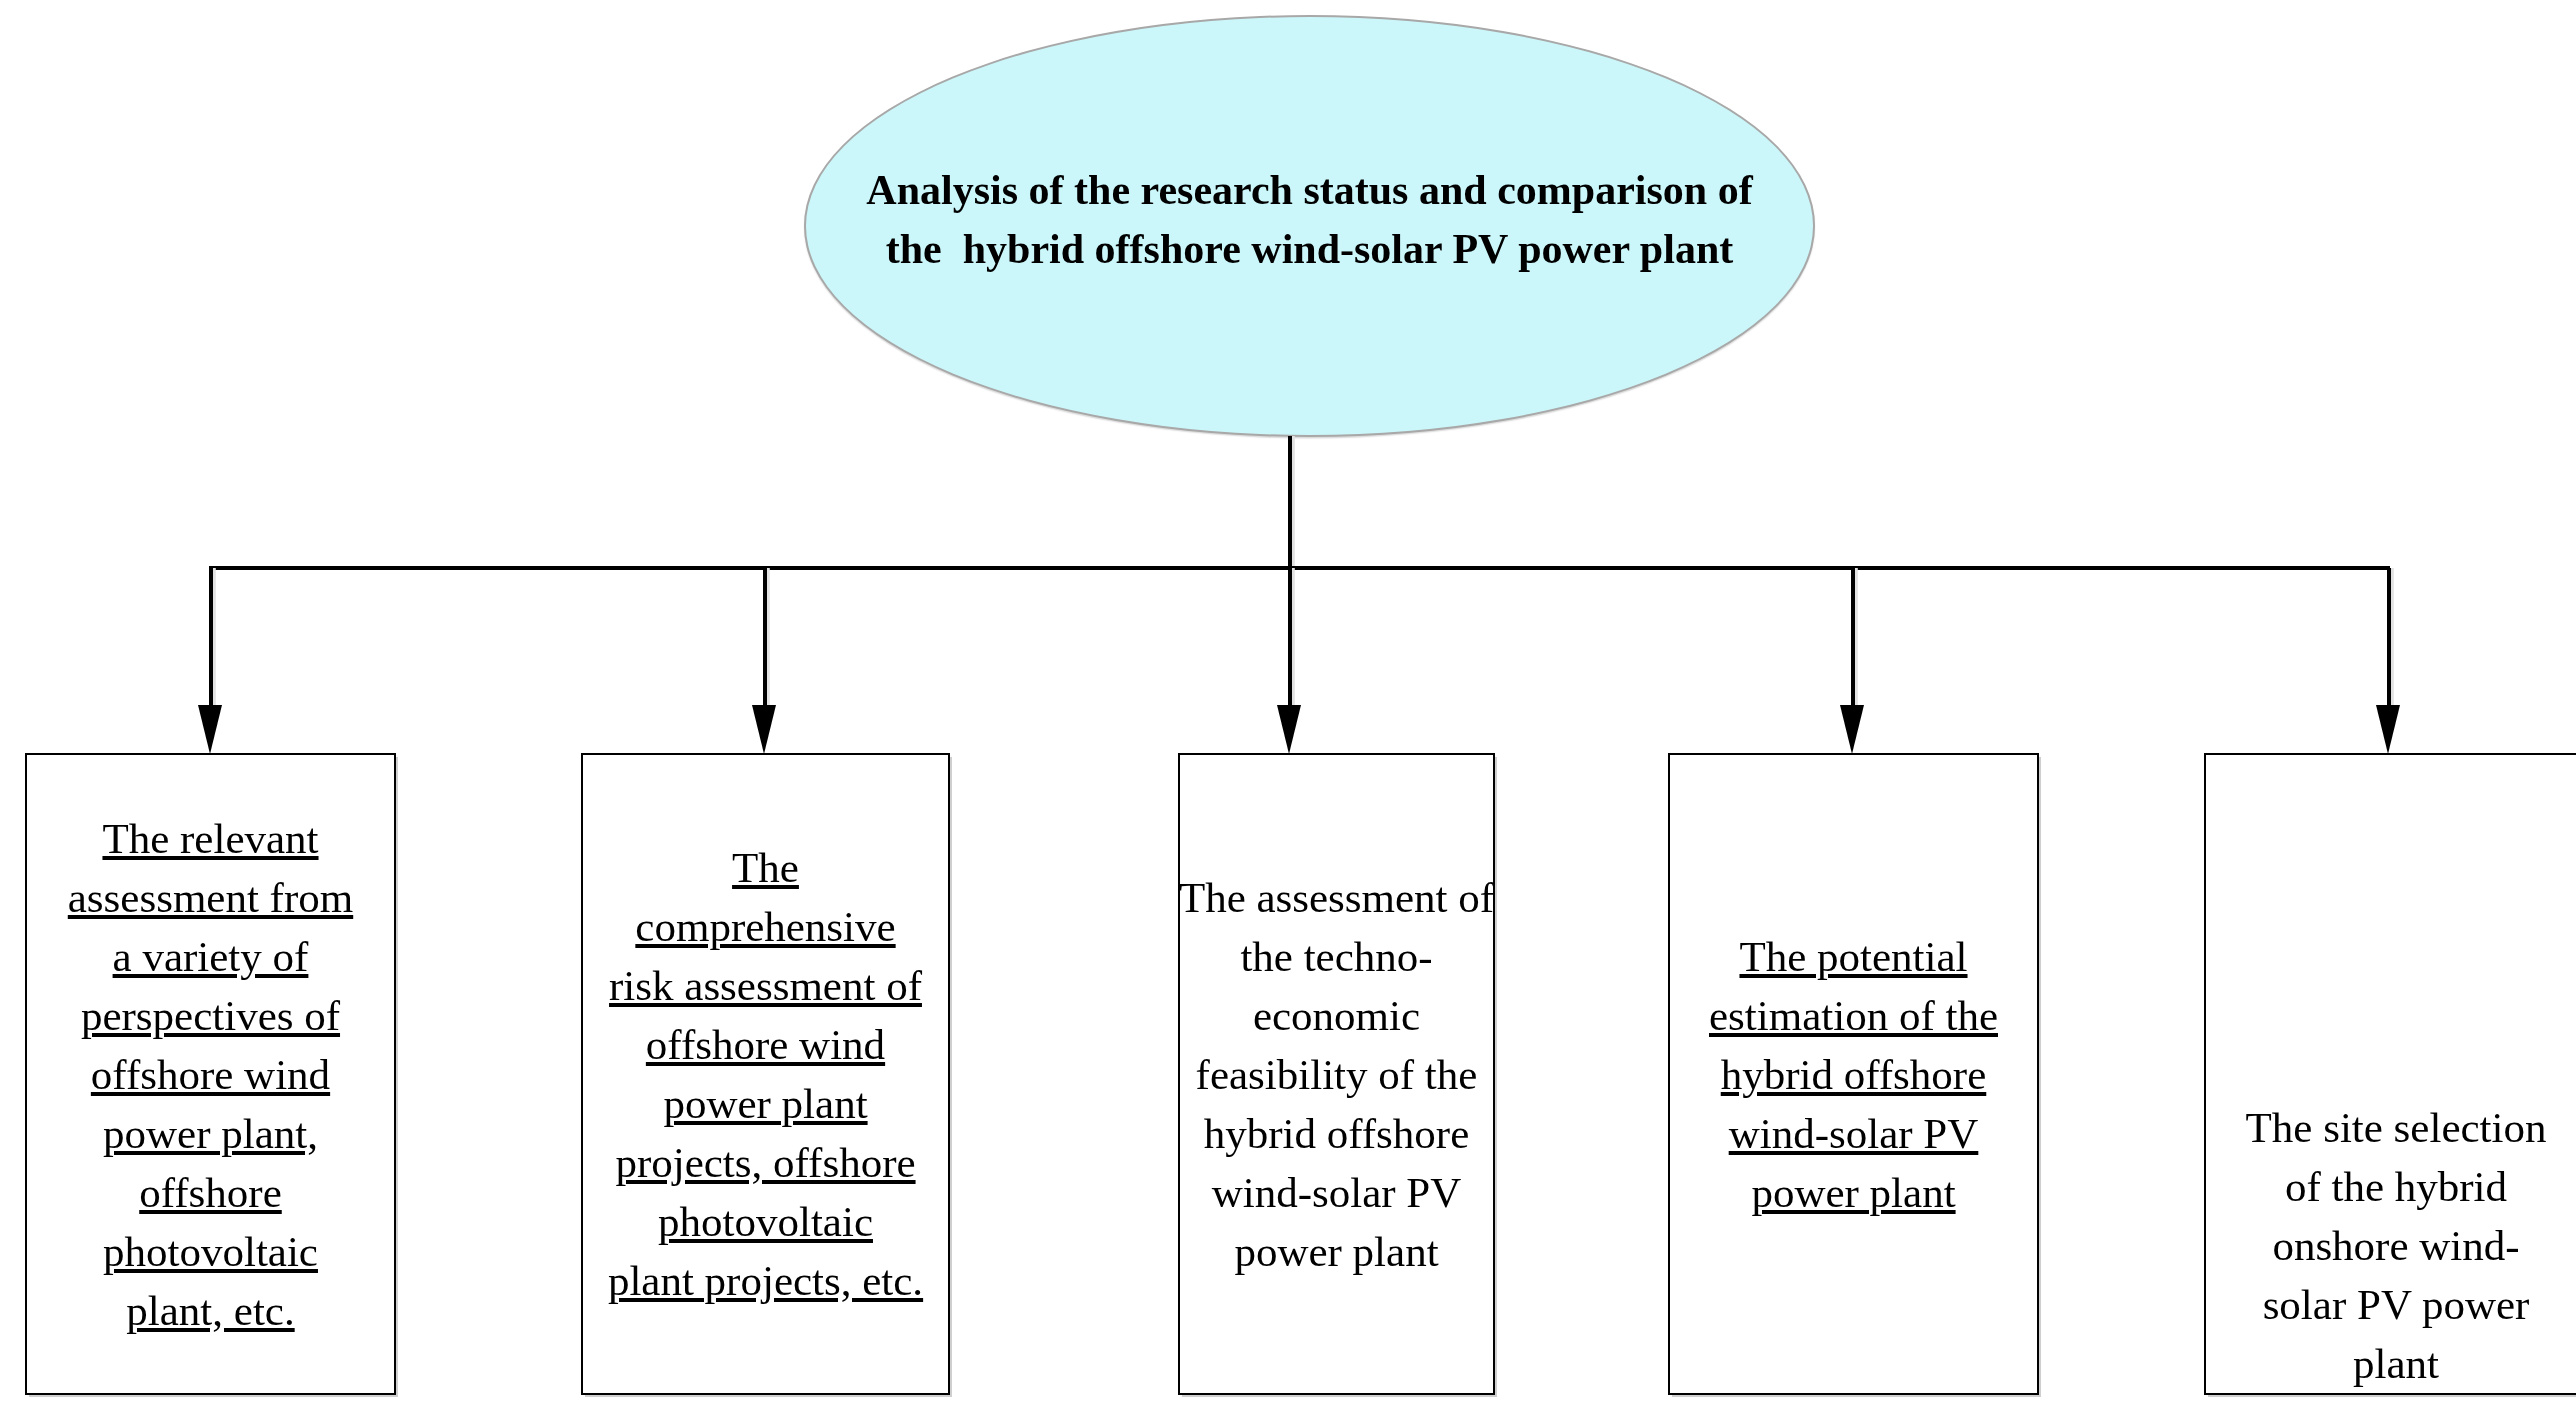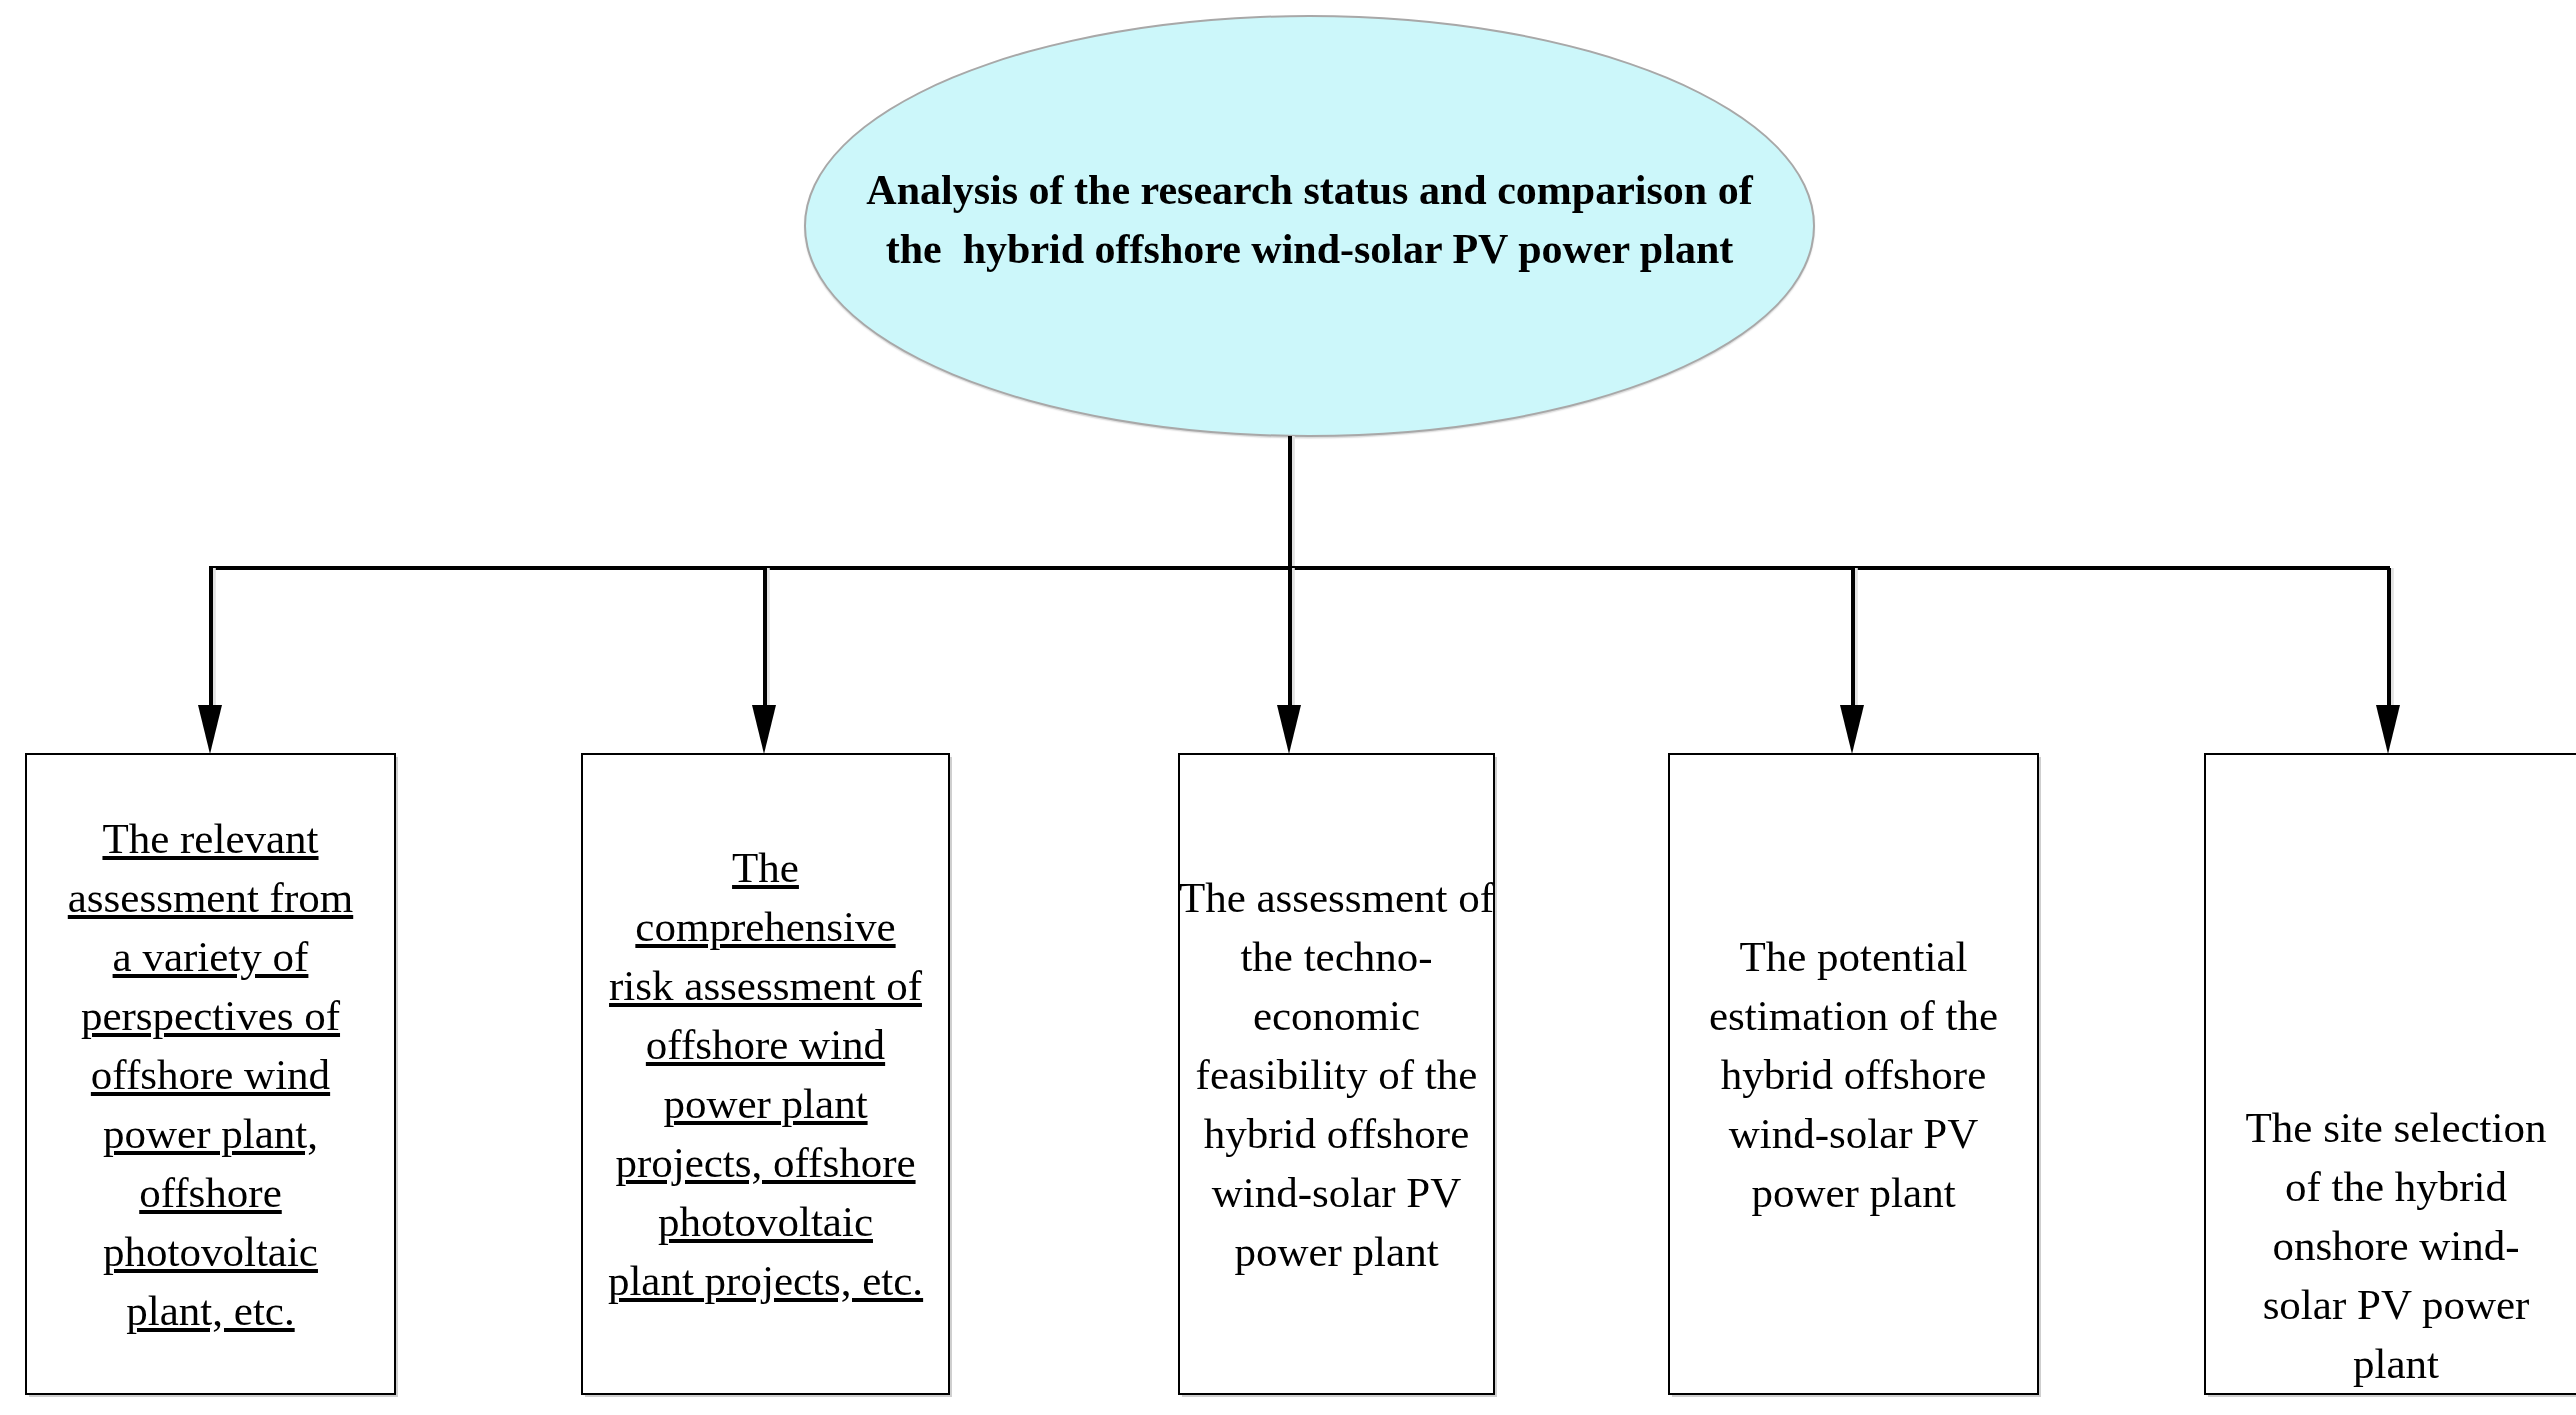--- a/index.html
+++ b/index.html
@@ -96,21 +96,21 @@
   }
   .node-box .node-text {
     font-size: 43px;
     line-height: 59px;
     text-align: center;
     white-space: pre;
   }
   .box-1 { left: 25px;   width: 371px; text-decoration: underline; }
   .box-2 { left: 581px;  width: 369px; text-decoration: underline; }
   .box-3 { left: 1130px; width: 317px; margin-left: 48px; }
-  .box-4 { left: 1668px; width: 371px; }
+  .box-4 { left: 1668px; width: 371px; text-decoration: underline; }
   .box-5 { left: 2204px; width: 384px; align-items: flex-end; }
 </style>
 </head>
 <body>
 
 <div id="canvas">
 
   <div class="root-ellipse">
     <div class="node-text">Analysis of the research status and comparison of
 the  hybrid offshore wind-solar PV power plant</div>

